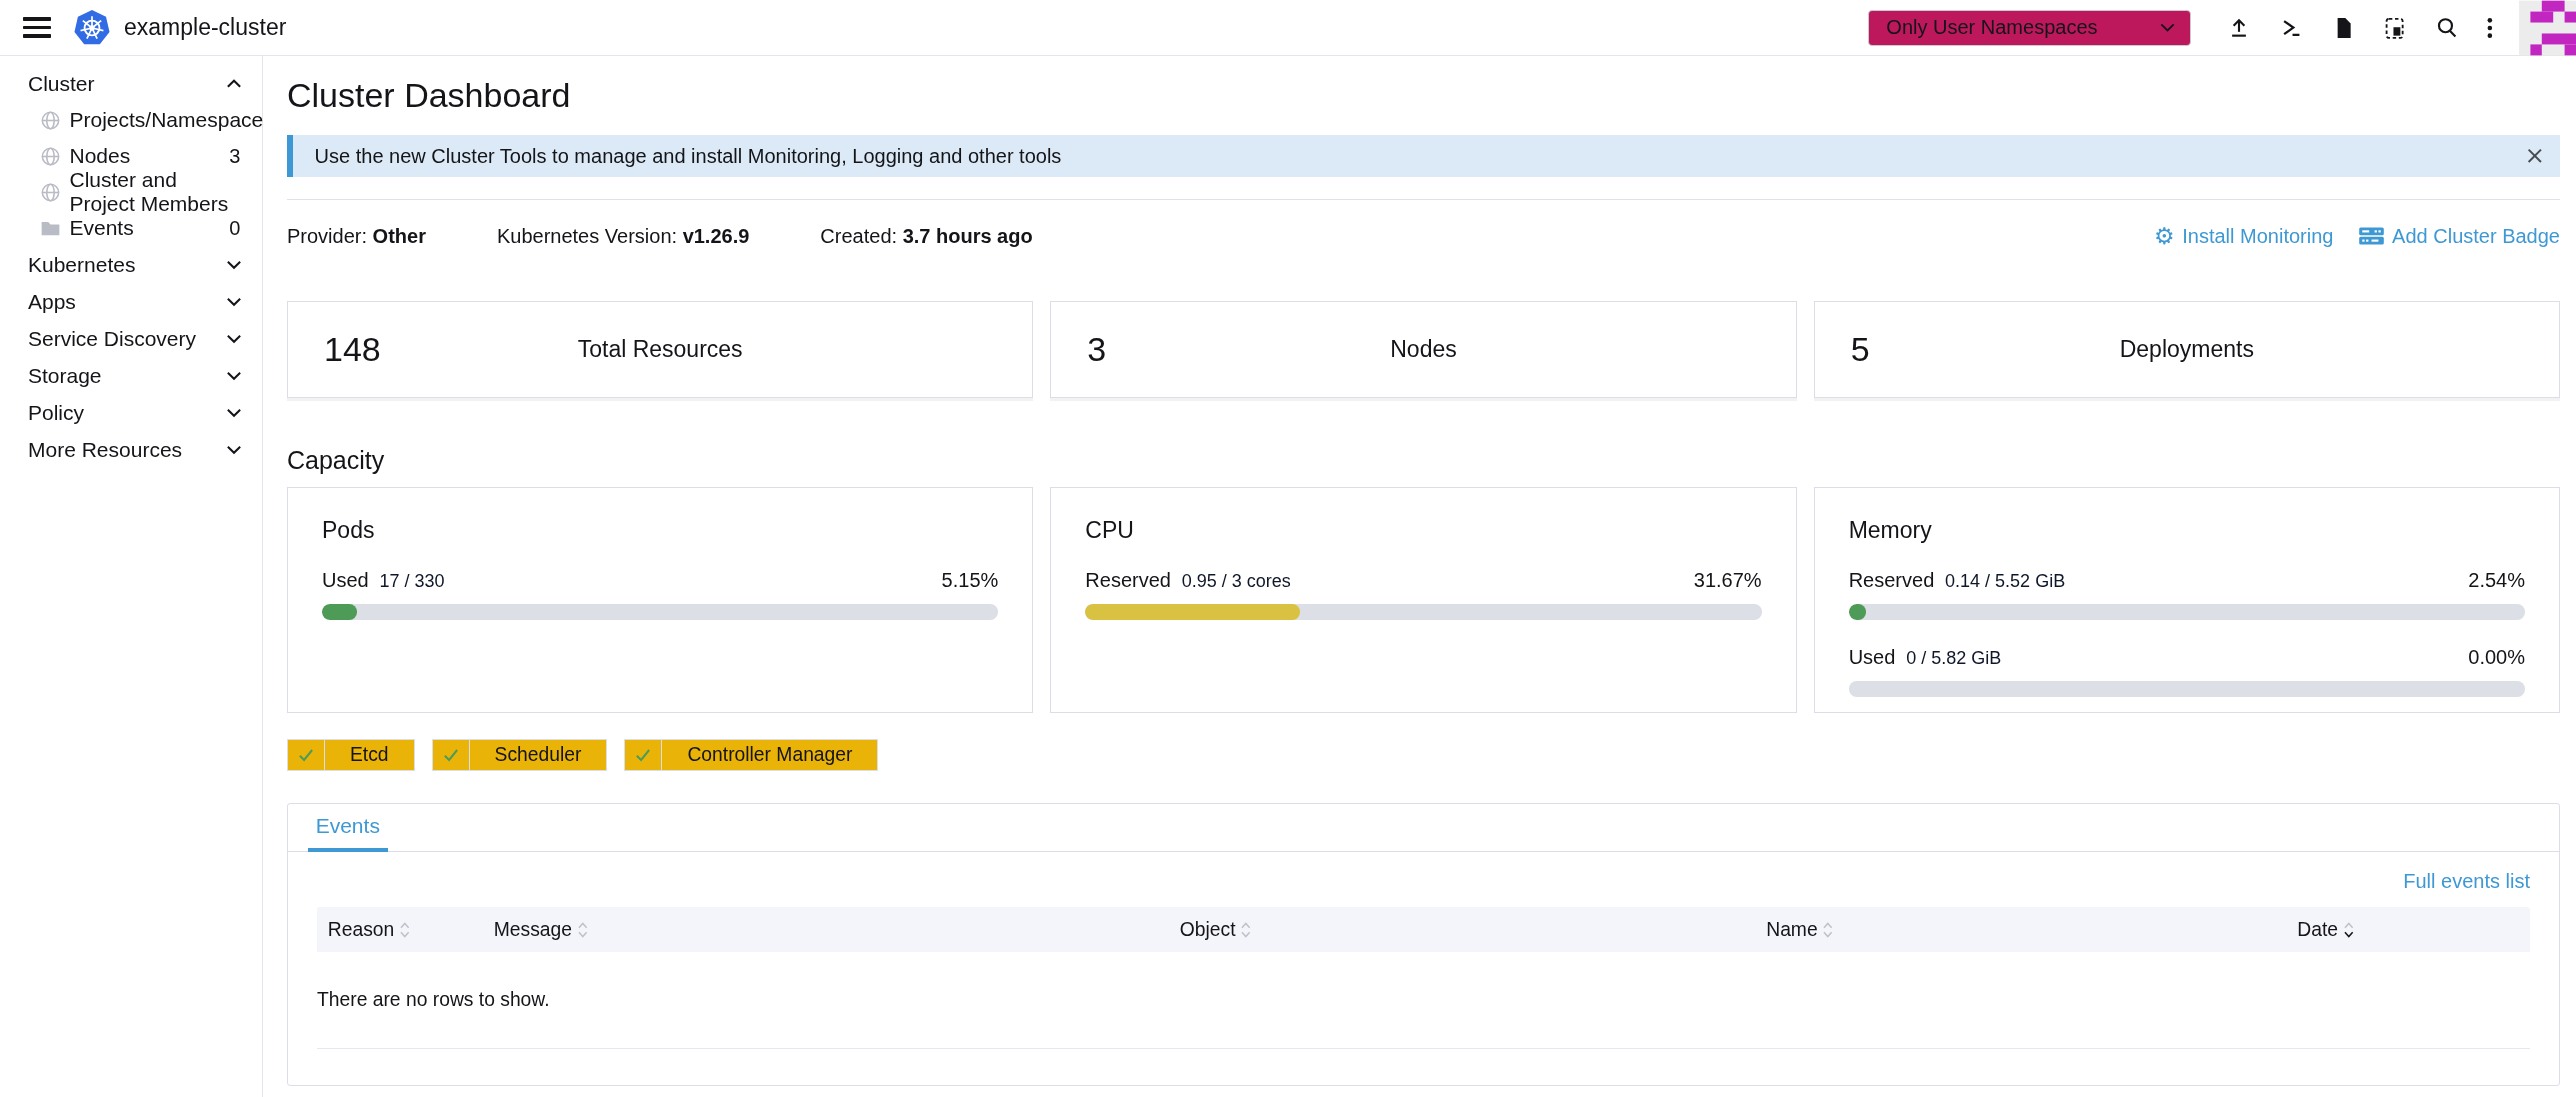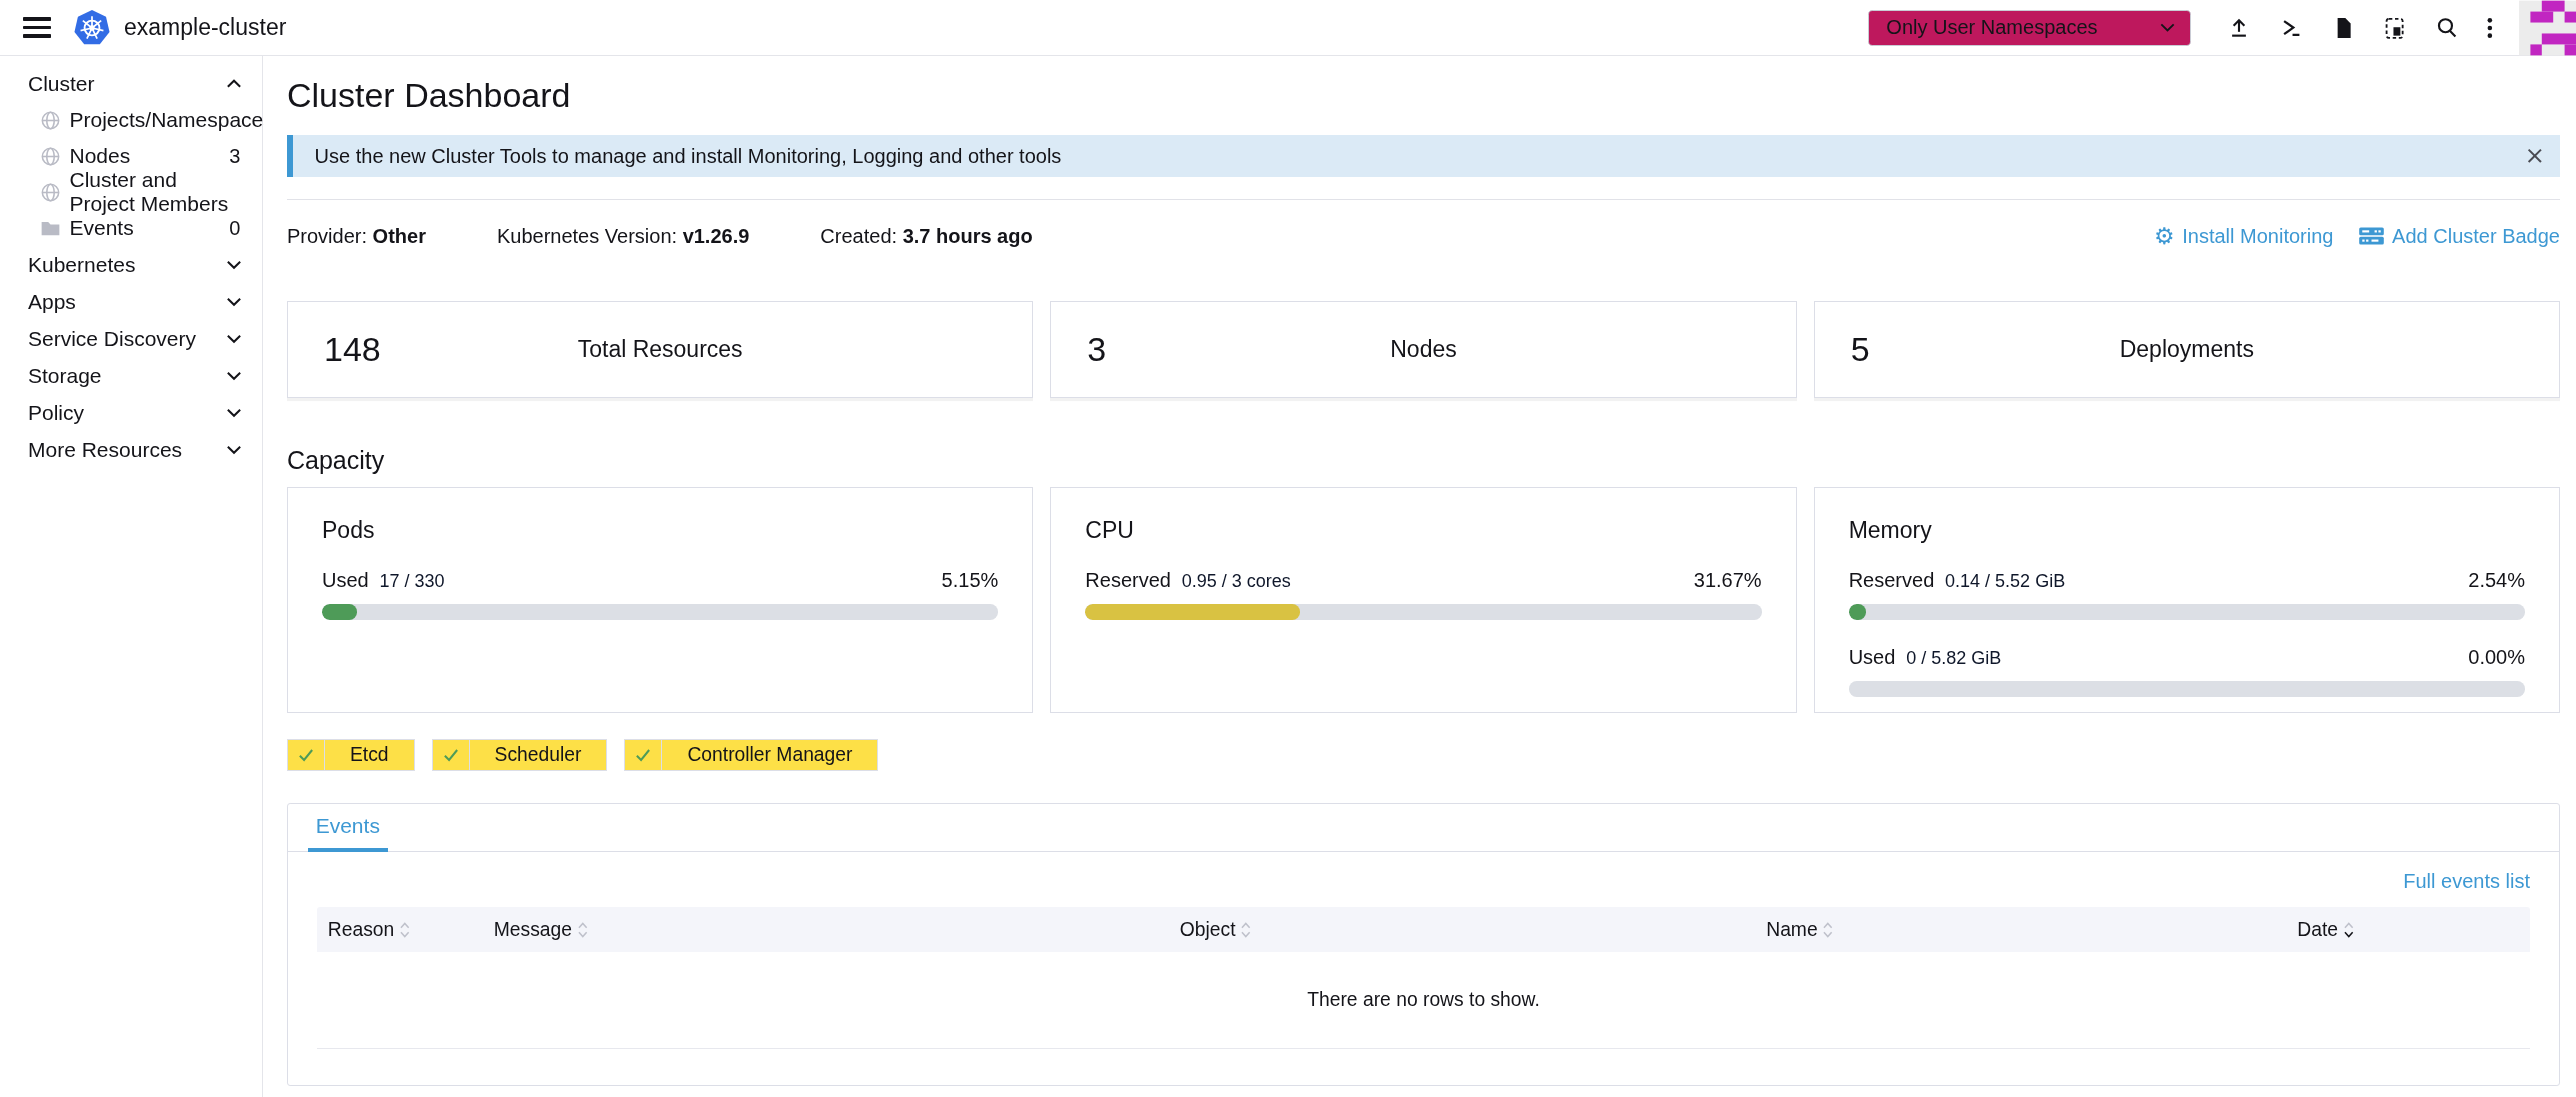--- a/index.html
+++ b/index.html
@@ -70,39 +70,39 @@
   .cap-line { display:flex; align-items:flex-end; margin-top:25px; font-size:20px; }
   .cap-line .detail { color:#0f172a; font-size:18px; margin-left:10.8px; }
   .cap-line .pct { margin-left:auto; }
   .cap-line.second { margin-top:26px; }
   .bar { height:15.5px; border-radius:7.7px; background:#dcdfe5; margin-top:12.4px; overflow:hidden; }
   .bar-fill { height:100%; border-radius:7.7px; }
   .bar-fill.green { background:#4e9b58; }
   .bar-fill.yellow { background:#d9c242; }
 
   .badges { display:flex; gap:17px; margin-top:26px; }
-  .badge { display:flex; align-items:stretch; height:32px; border:0.8px solid #dcdee7; background:#fde047; }
+  .badge { display:flex; align-items:stretch; height:32px; border:0.8px solid #dcdee7; background:#eab308; }
   .badge-check { width:37px; display:flex; align-items:center; justify-content:center;
                  border-right:0.8px solid #dcdee7; }
   .badge-label { display:flex; align-items:center; padding:0 25px; font-size:19.3px; }
 
   .events-panel { margin-top:32px; height:283px; border:0.8px solid #dcdee7; border-radius:3.1px; background:#fff; }
   .tabbar { height:48px; border-bottom:0.8px solid #dcdee7; display:flex; align-items:flex-end; padding-left:20px; }
   .tab { color:#3d98d3; font-size:21px; padding:0 7.7px 10px; border-bottom:4.6px solid #3d98d3;
          margin-bottom:-0.8px; cursor:pointer; }
   .events-link-row { display:flex; justify-content:flex-end; padding:18.5px 29px 0; }
   .events-link { color:#3d98d3; font-size:20px; cursor:pointer; }
   .etable { margin:14px 29px 0; }
   .etable-header { display:flex; align-items:center; height:45px; background:#f4f5fa;
                    border-radius:3.1px 3.1px 0 0; font-size:19.3px; font-weight:500; }
   .th { display:flex; align-items:center; gap:4.6px; padding-left:10.8px; cursor:pointer; }
   .th.c1 { width:7.5%; } .th.c2 { width:26.5%; } .th.c3 { width:31%; }
   .th.c4 { width:24%; } .th.c5 { width:11%; }
   .etable-body { height:97px; border-bottom:0.8px solid #e7e8ee; display:flex;
-                 align-items:center; justify-content:center; font-size:19.3px; }
+                 align-items:center; justify-content:flex-start; font-size:19.3px; }
 </style>
 </head>
 <body>
 
 <header class="topbar">
   <div class="hamburger">
       <span></span>
       <span></span>
       <span></span>
     </div>

